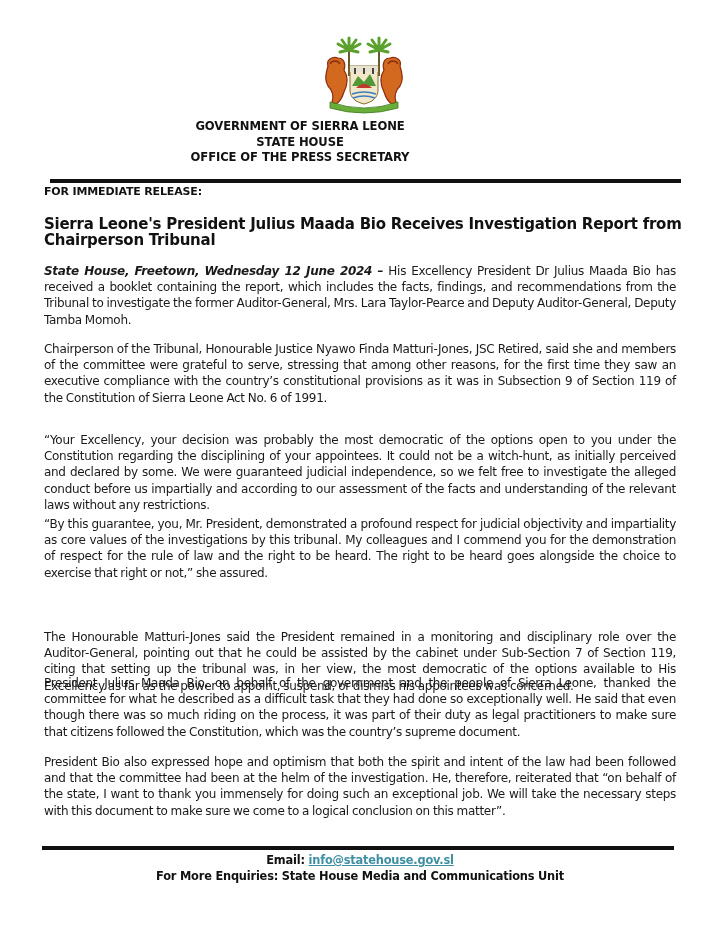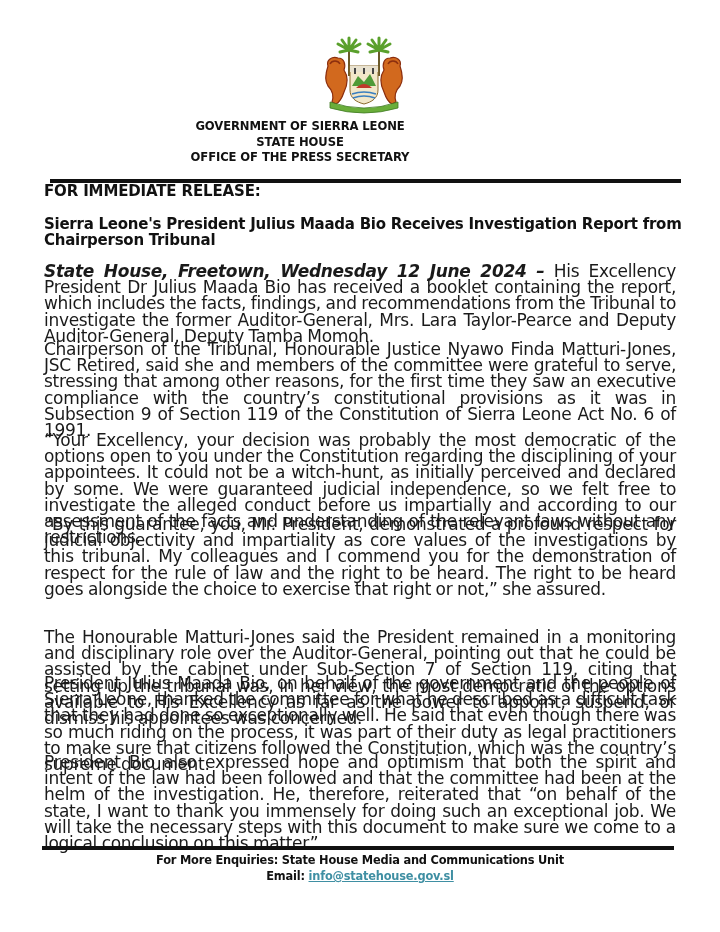--- a/index.html
+++ b/index.html
@@ -41,41 +41,41 @@
       background: #111;
     }
     .rule.top { left: 50px; width: 631px; top: 179px; }
     .rule.bottom { left: 42px; width: 632px; top: 846px; }
 
     .release {
       position: absolute;
       left: 44px;
       top: 184px;
       font-weight: bold;
-      font-size: 15px;
+      font-size: 11px;
       line-height: 15px;
       color: #111;
       letter-spacing: -0.15px;
     }
     .headline {
       position: absolute;
       left: 44px;
       top: 216px;
       width: 640px;
       font-weight: bold;
       font-size: 15px;
       line-height: 16px;
       color: #111;
       letter-spacing: -0.25px;
     }
     .para {
       position: absolute;
       left: 44px;
       width: 632px;
-      font-size: 17px;
+      font-size: 12px;
       line-height: 16.2px;
       text-align: justify;
       color: #1a1a1a;
       letter-spacing: -0.3px;
       word-spacing: -0.5px;
     }
     .para .dateline {
       font-weight: bold;
       font-style: italic;
     }
@@ -160,18 +160,18 @@
 <div class="para p2">Chairperson of the Tribunal, Honourable Justice Nyawo Finda Matturi-Jones, JSC Retired, said she and members of the committee were grateful to serve, stressing that among other reasons, for the first time they saw an executive compliance with the country’s constitutional provisions as it was in Subsection 9 of Section 119 of the Constitution of Sierra Leone Act No. 6 of 1991.</div>
 <div class="para p3">“Your Excellency, your decision was probably the most democratic of the options open to you under the Constitution regarding the disciplining of your appointees. It could not be a witch-hunt, as initially perceived and declared by some. We were guaranteed judicial independence, so we felt free to investigate the alleged conduct before us impartially and according to our assessment of the facts and understanding of the relevant laws without any restrictions.</div>
 <div class="para p4">“By this guarantee, you, Mr. President, demonstrated a profound respect for judicial objectivity and impartiality as core values of the investigations by this tribunal. My colleagues and I commend you for the demonstration of respect for the rule of law and the right to be heard. The right to be heard goes alongside the choice to exercise that right or not,” she assured.</div>
 <div class="para p5">The Honourable Matturi-Jones said the President remained in a monitoring and disciplinary role over the Auditor-General, pointing out that he could be assisted by the cabinet under Sub-Section 7 of Section 119, citing that setting up the tribunal was, in her view, the most democratic of the options available to His Excellency as far as the power to appoint, suspend, or dismiss his appointees was concerned.</div>
 <div class="para p6">President Julius Maada Bio, on behalf of the government and the people of Sierra Leone, thanked the committee for what he described as a difficult task that they had done so exceptionally well. He said that even though there was so much riding on the process, it was part of their duty as legal practitioners to make sure that citizens followed the Constitution, which was the country’s supreme document.</div>
 <div class="para p7">President Bio also expressed hope and optimism that both the spirit and intent of the law had been followed and that the committee had been at the helm of the investigation. He, therefore, reiterated that “on behalf of the state, I want to thank you immensely for doing such an exceptional job. We will take the necessary steps with this document to make sure we come to a logical conclusion on this matter”.</div>
 
 <div class="rule bottom"></div>
 
 <div class="footer">
-  <div>For More Enquiries: State House Media and Communications Unit</div>
   <div>
     <span>Email: </span>
     <a title="info@statehouse.gov.sl" style="color: rgb(63, 143, 163);">info@statehouse.gov.sl</a>
   </div>
+  <div>For More Enquiries: State House Media and Communications Unit</div>
 </div>
 
 </body></html>

